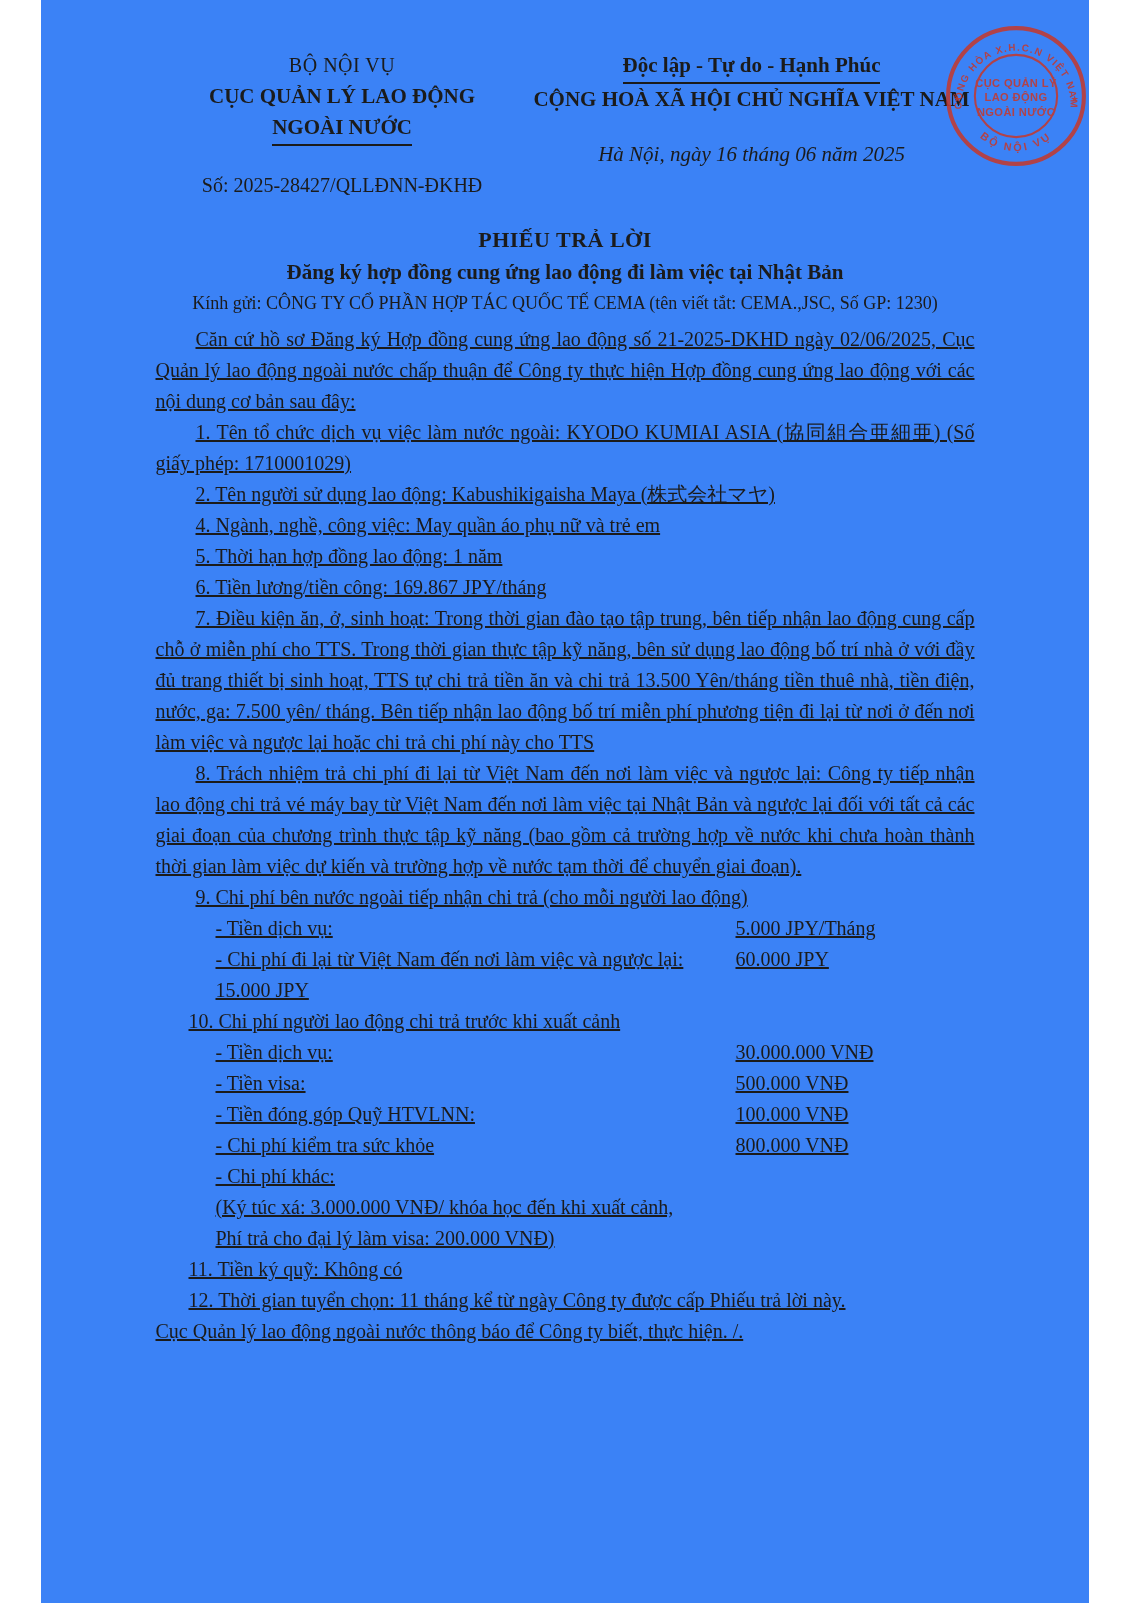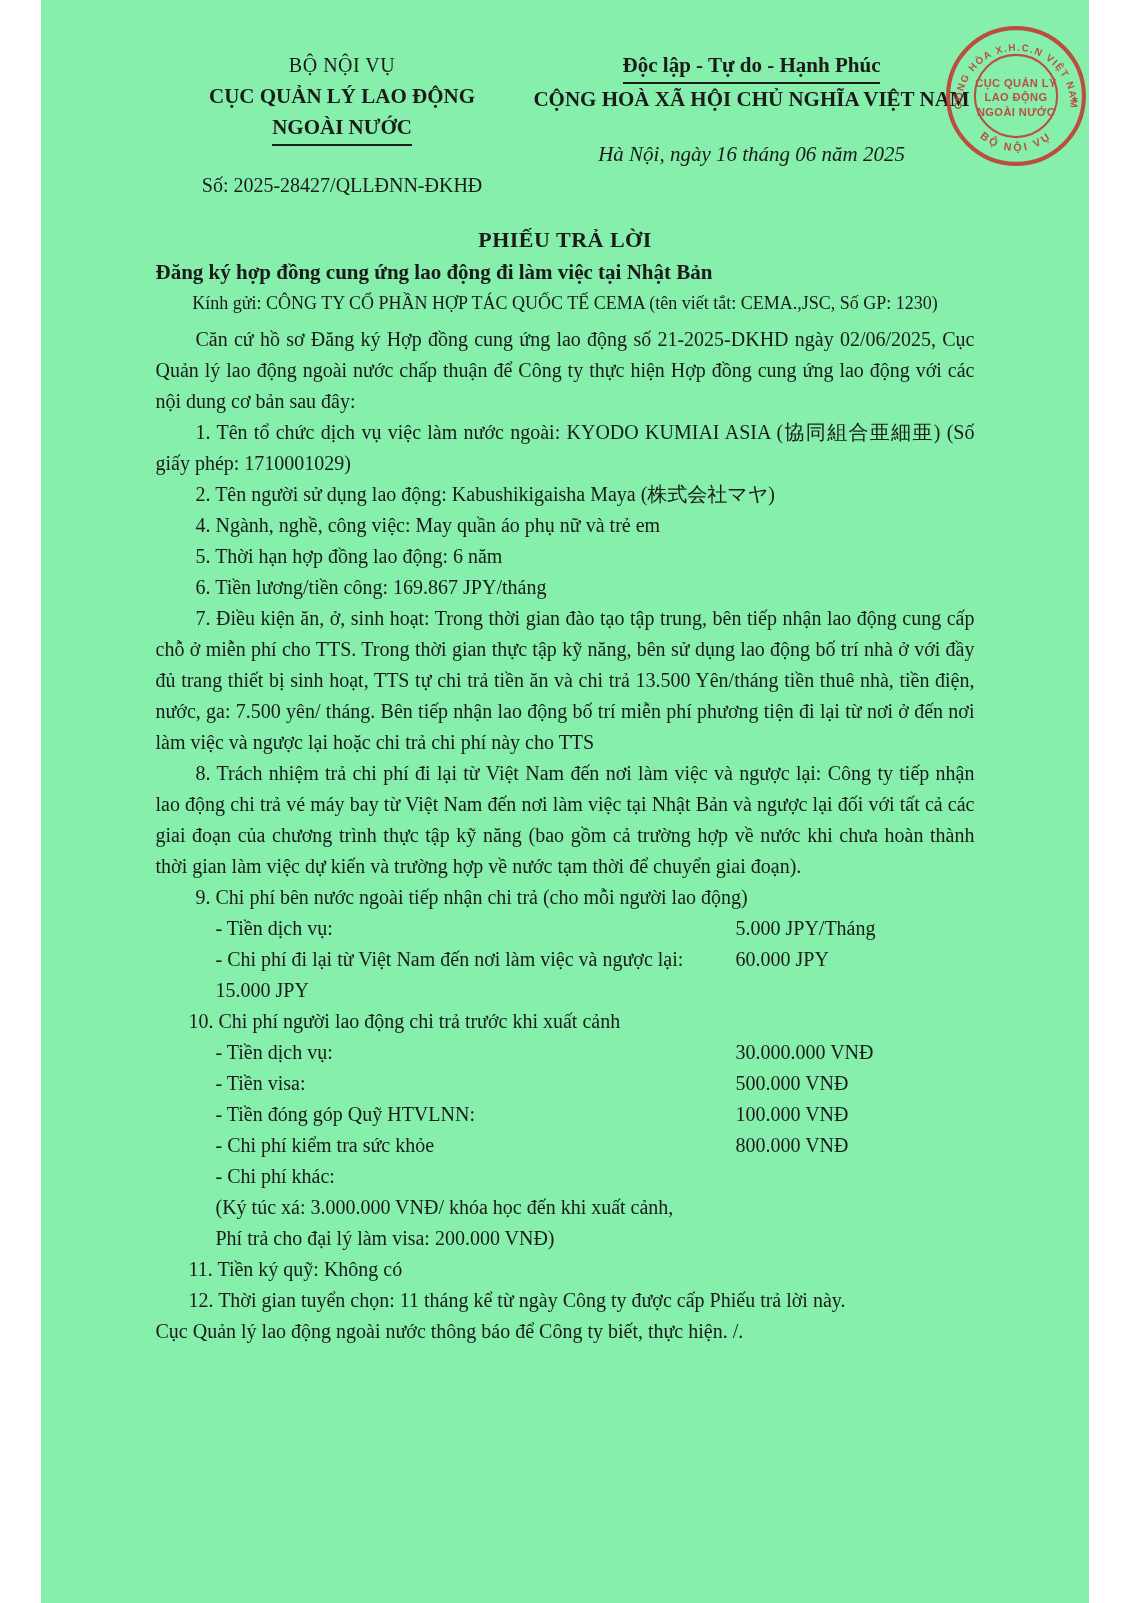--- a/index.html
+++ b/index.html
@@ -1,20 +1,20 @@
 <!DOCTYPE html>
 <html lang="vi"><head>
 <meta charset="utf-8">
 <style>
   * { margin:0; padding:0; box-sizing:border-box; }
   html,body { background:#ffffff; }
   body { font-family:"Liberation Serif","DejaVu Serif",serif; color:#1b1b1b; }
   .page {
     position:relative; width:1048px; height:1603px; margin:0 auto;
-    background:#86efac; overflow:hidden;
+    background:#3b82f6; overflow:hidden;
     padding:50px 114px 0 115px;
   }
   
   .header { display:flex; }
   .header-left  { width:410px; text-align:center; line-height:31px; font-size:21px; }
   .header-right { width:490px; text-align:center; line-height:31px; font-size:21px; }
   .org-parent { font-size:20px; letter-spacing:.5px; }
   .bold { font-weight:bold; }
   .u2 { display:inline-block; border-bottom:2px solid #1b1b1b; padding-bottom:1px; }
   .doc-number { margin-top:24px; font-size:20px; font-weight:normal; }
@@ -23,24 +23,24 @@
   .stamp { position:absolute; left:903px; top:24px; width:144px; height:144px; opacity:.88; }
   .stamp .ring  { fill:none; stroke:#c23a31; stroke-width:4; }
   .stamp .ring2 { fill:none; stroke:#c23a31; stroke-width:2; }
   .stamp text { fill:#c23a31; font-family:"Liberation Sans","DejaVu Sans",sans-serif; font-weight:bold; }
   .ring-text  { font-size:9.6px; letter-spacing:1.4px; }
   .ring-text2 { font-size:10.5px; letter-spacing:2.5px; }
   .stamp-center { font-size:10.8px; text-anchor:middle; letter-spacing:.4px; }
   .stamp-star { font-size:9px; text-anchor:middle; }
   
   .doc-title { margin-top:26px; text-align:center; font-size:22px; font-weight:bold; letter-spacing:.5px; }
-  .doc-subtitle { margin-top:7px; text-align:left; font-size:21px; font-weight:bold; }
+  .doc-subtitle { margin-top:7px; text-align:center; font-size:21px; font-weight:bold; }
   .recipient { margin-top:8px; font-size:18px; text-align:center; white-space:nowrap; }
   
-  .body { margin-top:10px; font-size:20px; line-height:31px; }
+  .body { margin-top:10px; font-size:20px; line-height:31px;text-decoration:underline; }
   .para { text-align:justify; }
   .indent { text-indent:40px; }
   .indent2 { text-indent:33px; }
   .fee-row { display:flex; padding-left:60px; }
   .fee-label { flex:0 0 520px; }
   .fee-value { flex:1; }
   .note-line { padding-left:60px; }
   .closing { }
   
   .signature { width:480px; margin-left:auto; margin-right:-88px; margin-top:4px;
@@ -89,21 +89,21 @@
   <div class="doc-title">PHIẾU TRẢ LỜI</div>
   <div class="doc-subtitle">Đăng ký hợp đồng cung ứng lao động đi làm việc tại Nhật Bản</div>
   <div class="recipient">Kính gửi: CÔNG TY CỔ PHẦN HỢP TÁC QUỐC TẾ CEMA (tên viết tắt: CEMA.,JSC, Số GP: 1230)</div>
 
   <div class="body">
     <div class="para indent">Căn cứ hồ sơ Đăng ký Hợp đồng cung ứng lao động số 21-2025-DKHD ngày 02/06/2025, Cục Quản lý lao động ngoài nước chấp thuận để Công ty thực hiện Hợp đồng cung ứng lao động với các nội dung cơ bản sau đây:</div>
 
     <div class="para indent">1. Tên tổ chức dịch vụ việc làm nước ngoài: KYODO KUMIAI ASIA (協同組合亜細亜) (Số giấy phép: 1710001029)</div>
     <div class="para indent">2. Tên người sử dụng lao động: Kabushikigaisha Maya (株式会社マヤ)</div>
     <div class="para indent">4. Ngành, nghề, công việc: May quần áo phụ nữ và trẻ em</div>
-    <div class="para indent">5. Thời hạn hợp đồng lao động: 6 năm</div>
+    <div class="para indent">5. Thời hạn hợp đồng lao động: 1 năm</div>
     <div class="para indent">6. Tiền lương/tiền công: 169.867 JPY/tháng</div>
     <div class="para indent">7. Điều kiện ăn, ở, sinh hoạt: Trong thời gian đào tạo tập trung, bên tiếp nhận lao động cung cấp chỗ ở miễn phí cho TTS. Trong thời gian thực tập kỹ năng, bên sử dụng lao động bố trí nhà ở với đầy đủ trang thiết bị sinh hoạt, TTS tự chi trả tiền ăn và chi trả 13.500 Yên/tháng tiền thuê nhà, tiền điện, nước, ga: 7.500 yên/ tháng. Bên tiếp nhận lao động bố trí miễn phí phương tiện đi lại từ nơi ở đến nơi làm việc và ngược lại hoặc chi trả chi phí này cho TTS</div>
     <div class="para indent">8. Trách nhiệm trả chi phí đi lại từ Việt Nam đến nơi làm việc và ngược lại: Công ty tiếp nhận lao động chi trả vé máy bay từ Việt Nam đến nơi làm việc tại Nhật Bản và ngược lại đối với tất cả các giai đoạn của chương trình thực tập kỹ năng (bao gồm cả trường hợp về nước khi chưa hoàn thành thời gian làm việc dự kiến và trường hợp về nước tạm thời để chuyển giai đoạn).</div>
 
     <div class="para indent">9. Chi phí bên nước ngoài tiếp nhận chi trả (cho mỗi người lao động)</div>
     <div class="fee-row">
       <span class="fee-label">- Tiền dịch vụ:</span>
       <span class="fee-value">5.000 JPY/Tháng</span>
     </div>
     <div class="fee-row">

